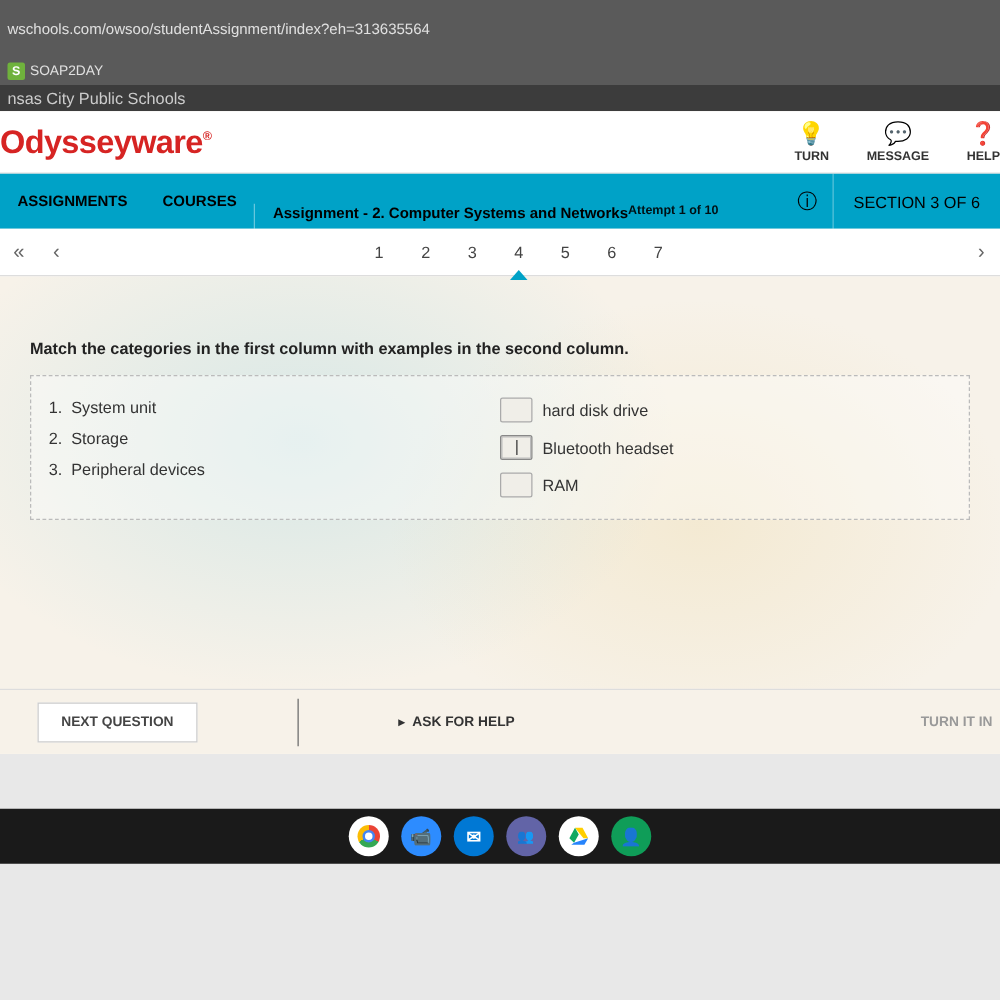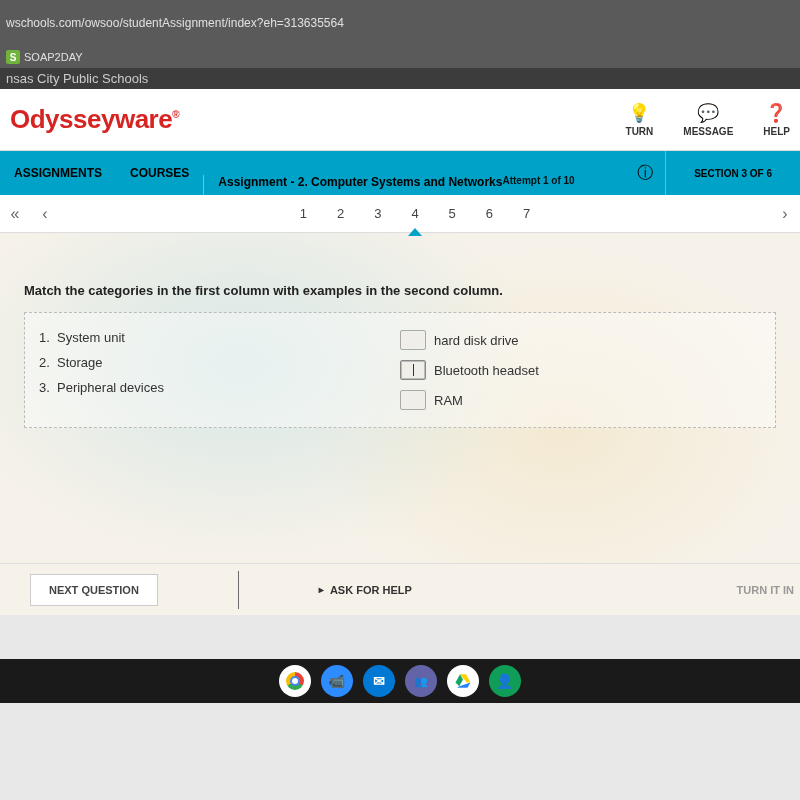--- a/index.html
+++ b/index.html
@@ -7,34 +7,34 @@
 
   .browser-chrome { background: #5a5a5a; color: #e0e0e0; font-size: 12px; }
   .url-bar { padding: 16px 6px; }
   .bookmarks-bar { display: flex; gap: 8px; padding: 4px 6px; align-items: center; }
   .bookmark { display: flex; align-items: center; gap: 4px; font-size: 11px; }
   .bookmark .bicon { width: 14px; height: 14px; background: #6fb23c; color: #fff; display: inline-flex; align-items: center; justify-content: center; font-size: 10px; font-weight: bold; border-radius: 2px; }
   .tab-strip { background: #3c3c3c; padding: 3px 6px; font-size: 13px; color: #ccc; }
 
   .app { background: #fdf7ef; }
 
-  .topbar { display: flex; align-items: center; justify-content: space-between; height: 62px; background: #fff; padding: 0 10px; border-bottom: 1px solid #ddd; }
+  .topbar { display: flex; align-items: center; justify-content: space-between; height: 50px; background: #fff; padding: 0 0; border-bottom: 1px solid #ddd; }
   .logo { color: #d62423; font-weight: 800; font-size: 26px; letter-spacing: -0.5px; }
   .logo sup { font-size: 10px; }
   .top-actions { display: flex; gap: 30px; align-items: center; }
   .top-action { display: flex; flex-direction: column; align-items: center; font-size: 10px; font-weight: 600; color: #333; gap: 2px; }
   .top-action .ticon { font-size: 18px; color: #555; }
 
   .bluebar { display: flex; align-items: stretch; background: #00a2c7; color: #000000; height: 44px; font-size: 12px; }
   .blue-tab { padding: 0 14px; display: flex; align-items: center; font-weight: 600; }
   .blue-center { flex: 1; display: flex; flex-direction: row; justify-content: flex-start; padding-left: 14px; border-left: 1px solid rgba(255,255,255,0.4); margin-top: 24px; }
   .blue-center .line1 { font-weight: 600; font-size: 12px; }
   .blue-center .line2 { font-size: 10px; opacity: 0.9; font-weight: bold; }
   .blue-info { display: flex; align-items: center; padding: 0 12px; font-size: 16px; }
-  .blue-section { display: flex; align-items: center; padding: 0 28px; font-weight: 700; font-size: 10px; border-left: 1px solid rgba(255,255,255,0.35); }
+  .blue-section { display: flex; align-items: center; padding: 0 16px; font-weight: 400; font-size: 13px; border-left: 1px solid rgba(255,255,255,0.35); }
 
   .pager { display: flex; align-items: center; height: 38px; background: #fff; border-bottom: 1px solid #ddd; position: relative; }
   .pager-arrow { width: 30px; text-align: center; font-size: 16px; color: #666; cursor: pointer; }
   .pager-nums { flex: 1; display: flex; justify-content: center; gap: 26px; font-size: 13px; color: #444; }
   .pager-num { position: relative; padding: 4px 2px; cursor: pointer; }
   .pager-num.active::after {
     content: ""; position: absolute; left: 50%; bottom: -11px; transform: translateX(-50%);
     border-left: 7px solid transparent; border-right: 7px solid transparent; border-bottom: 8px solid #00a2c7;
   }
   .pager-right { width: 30px; text-align: center; font-size: 16px; color: #666; cursor: pointer; }

